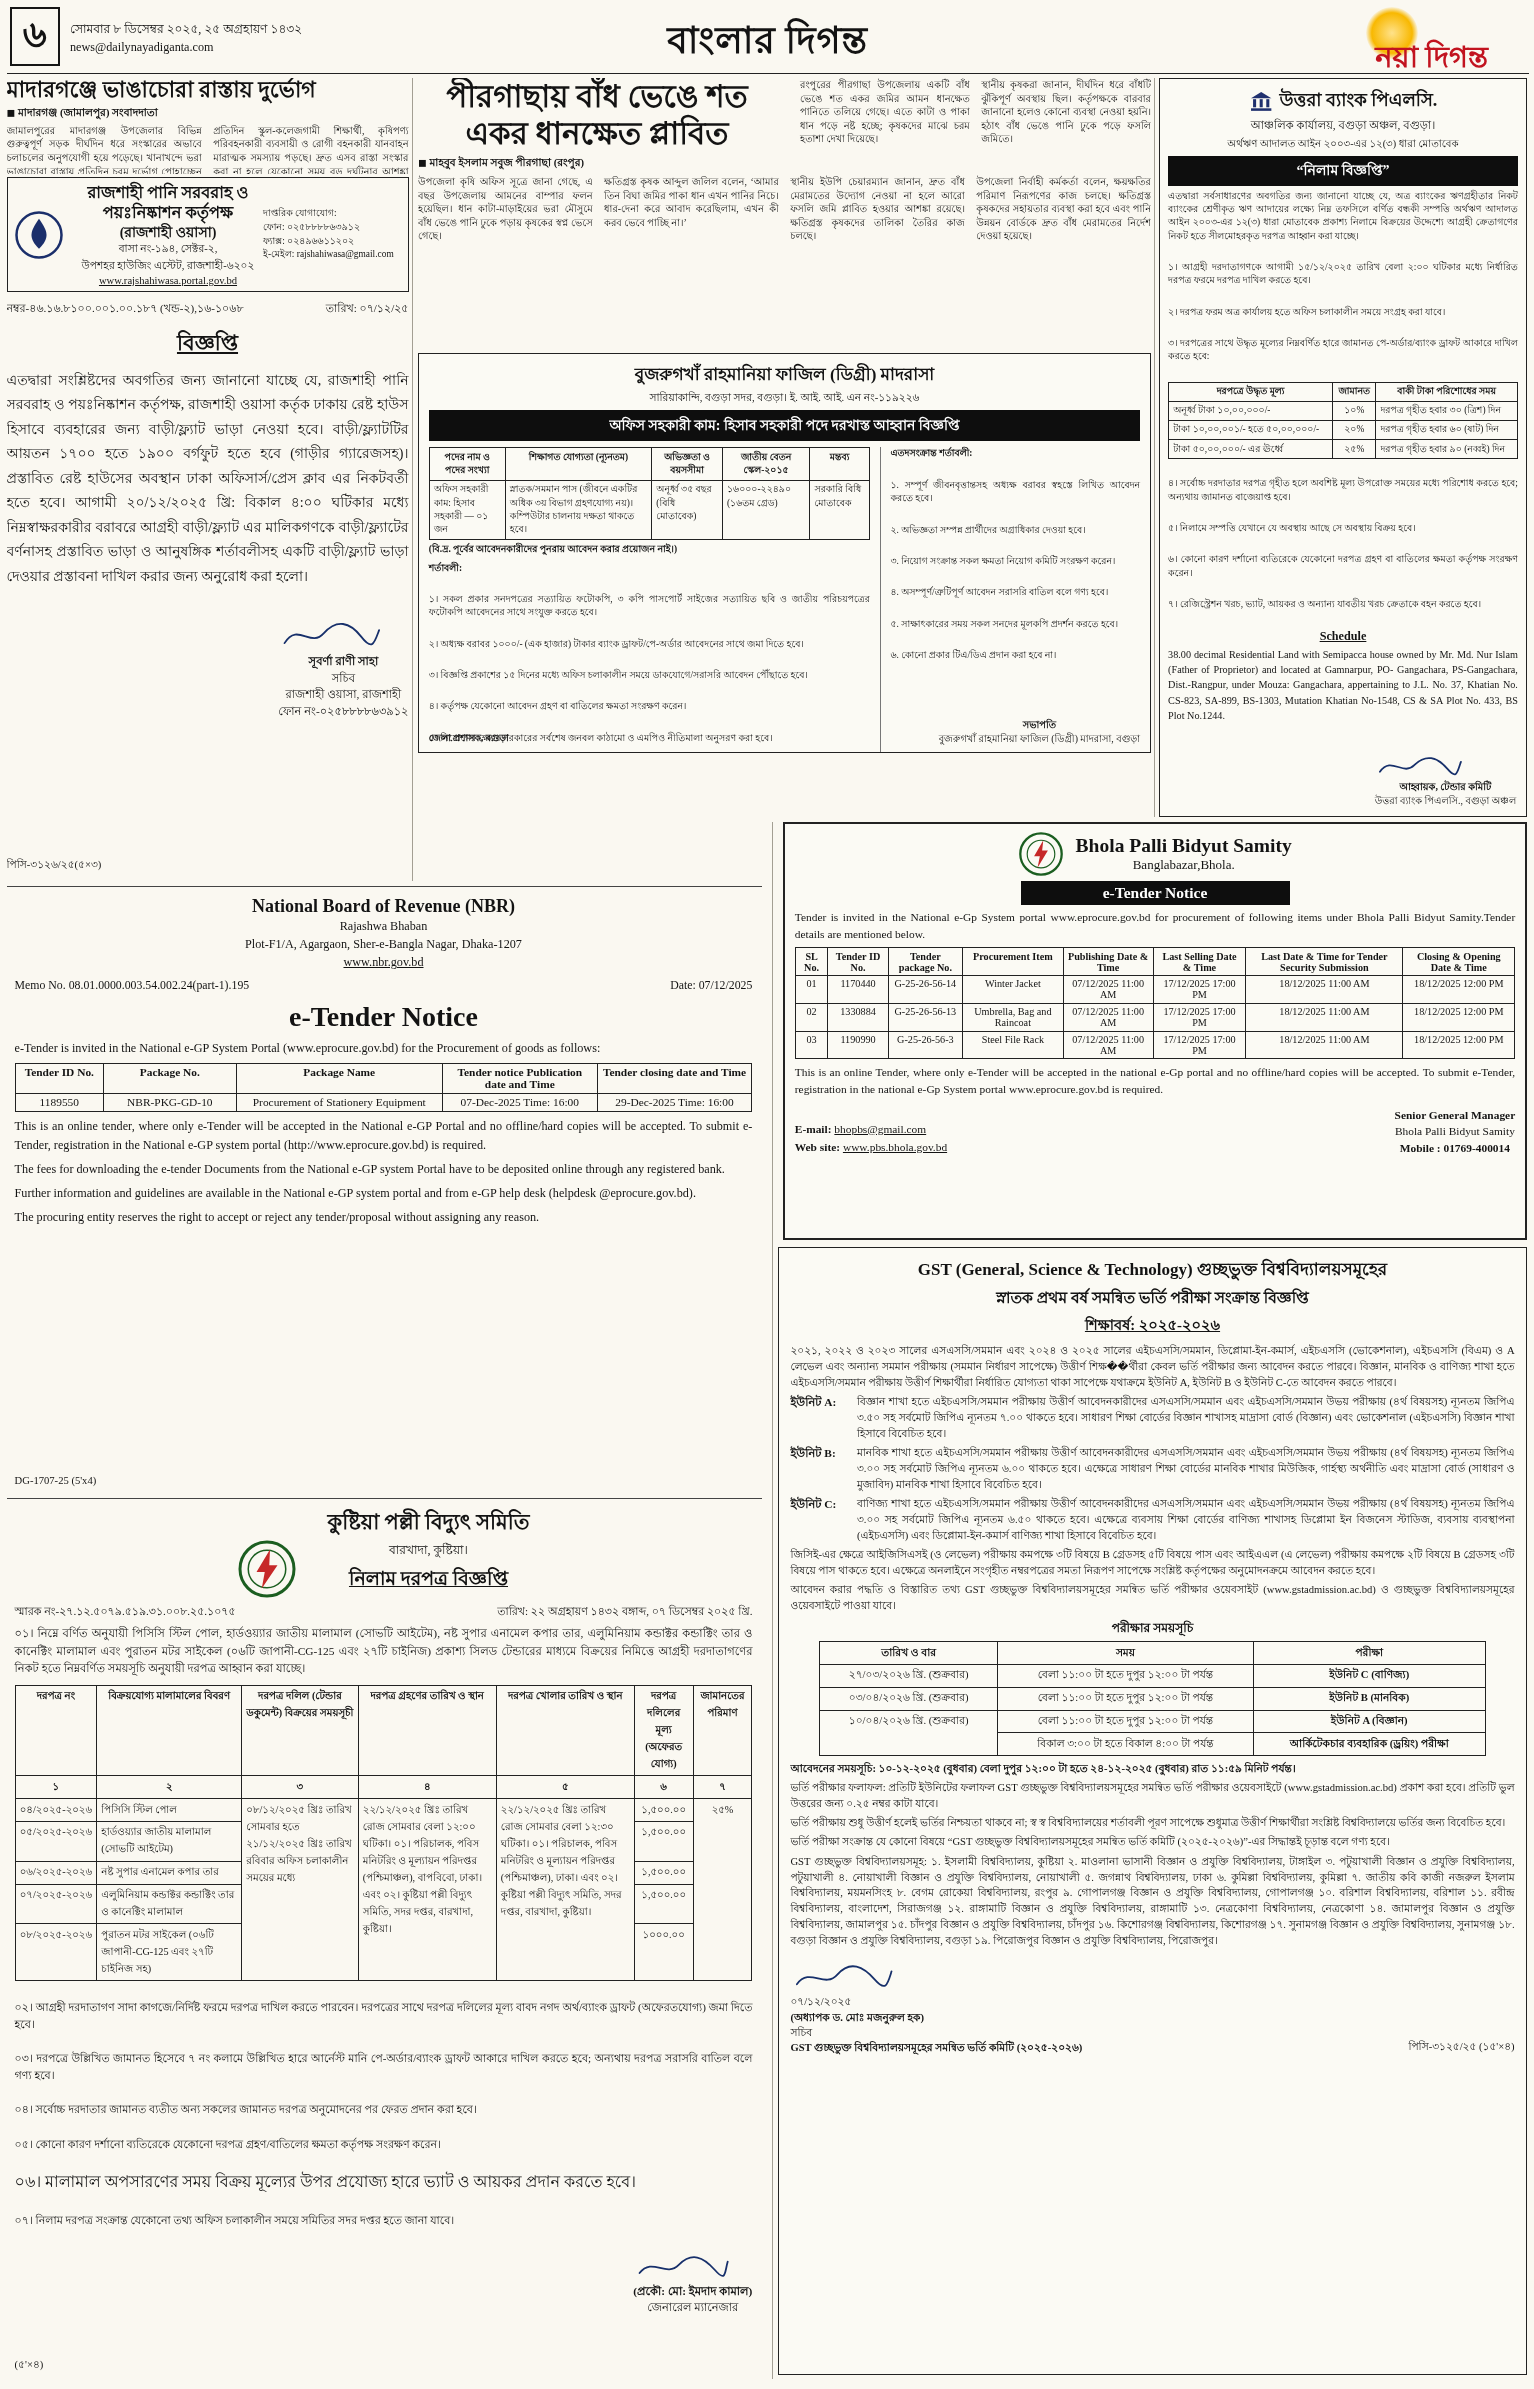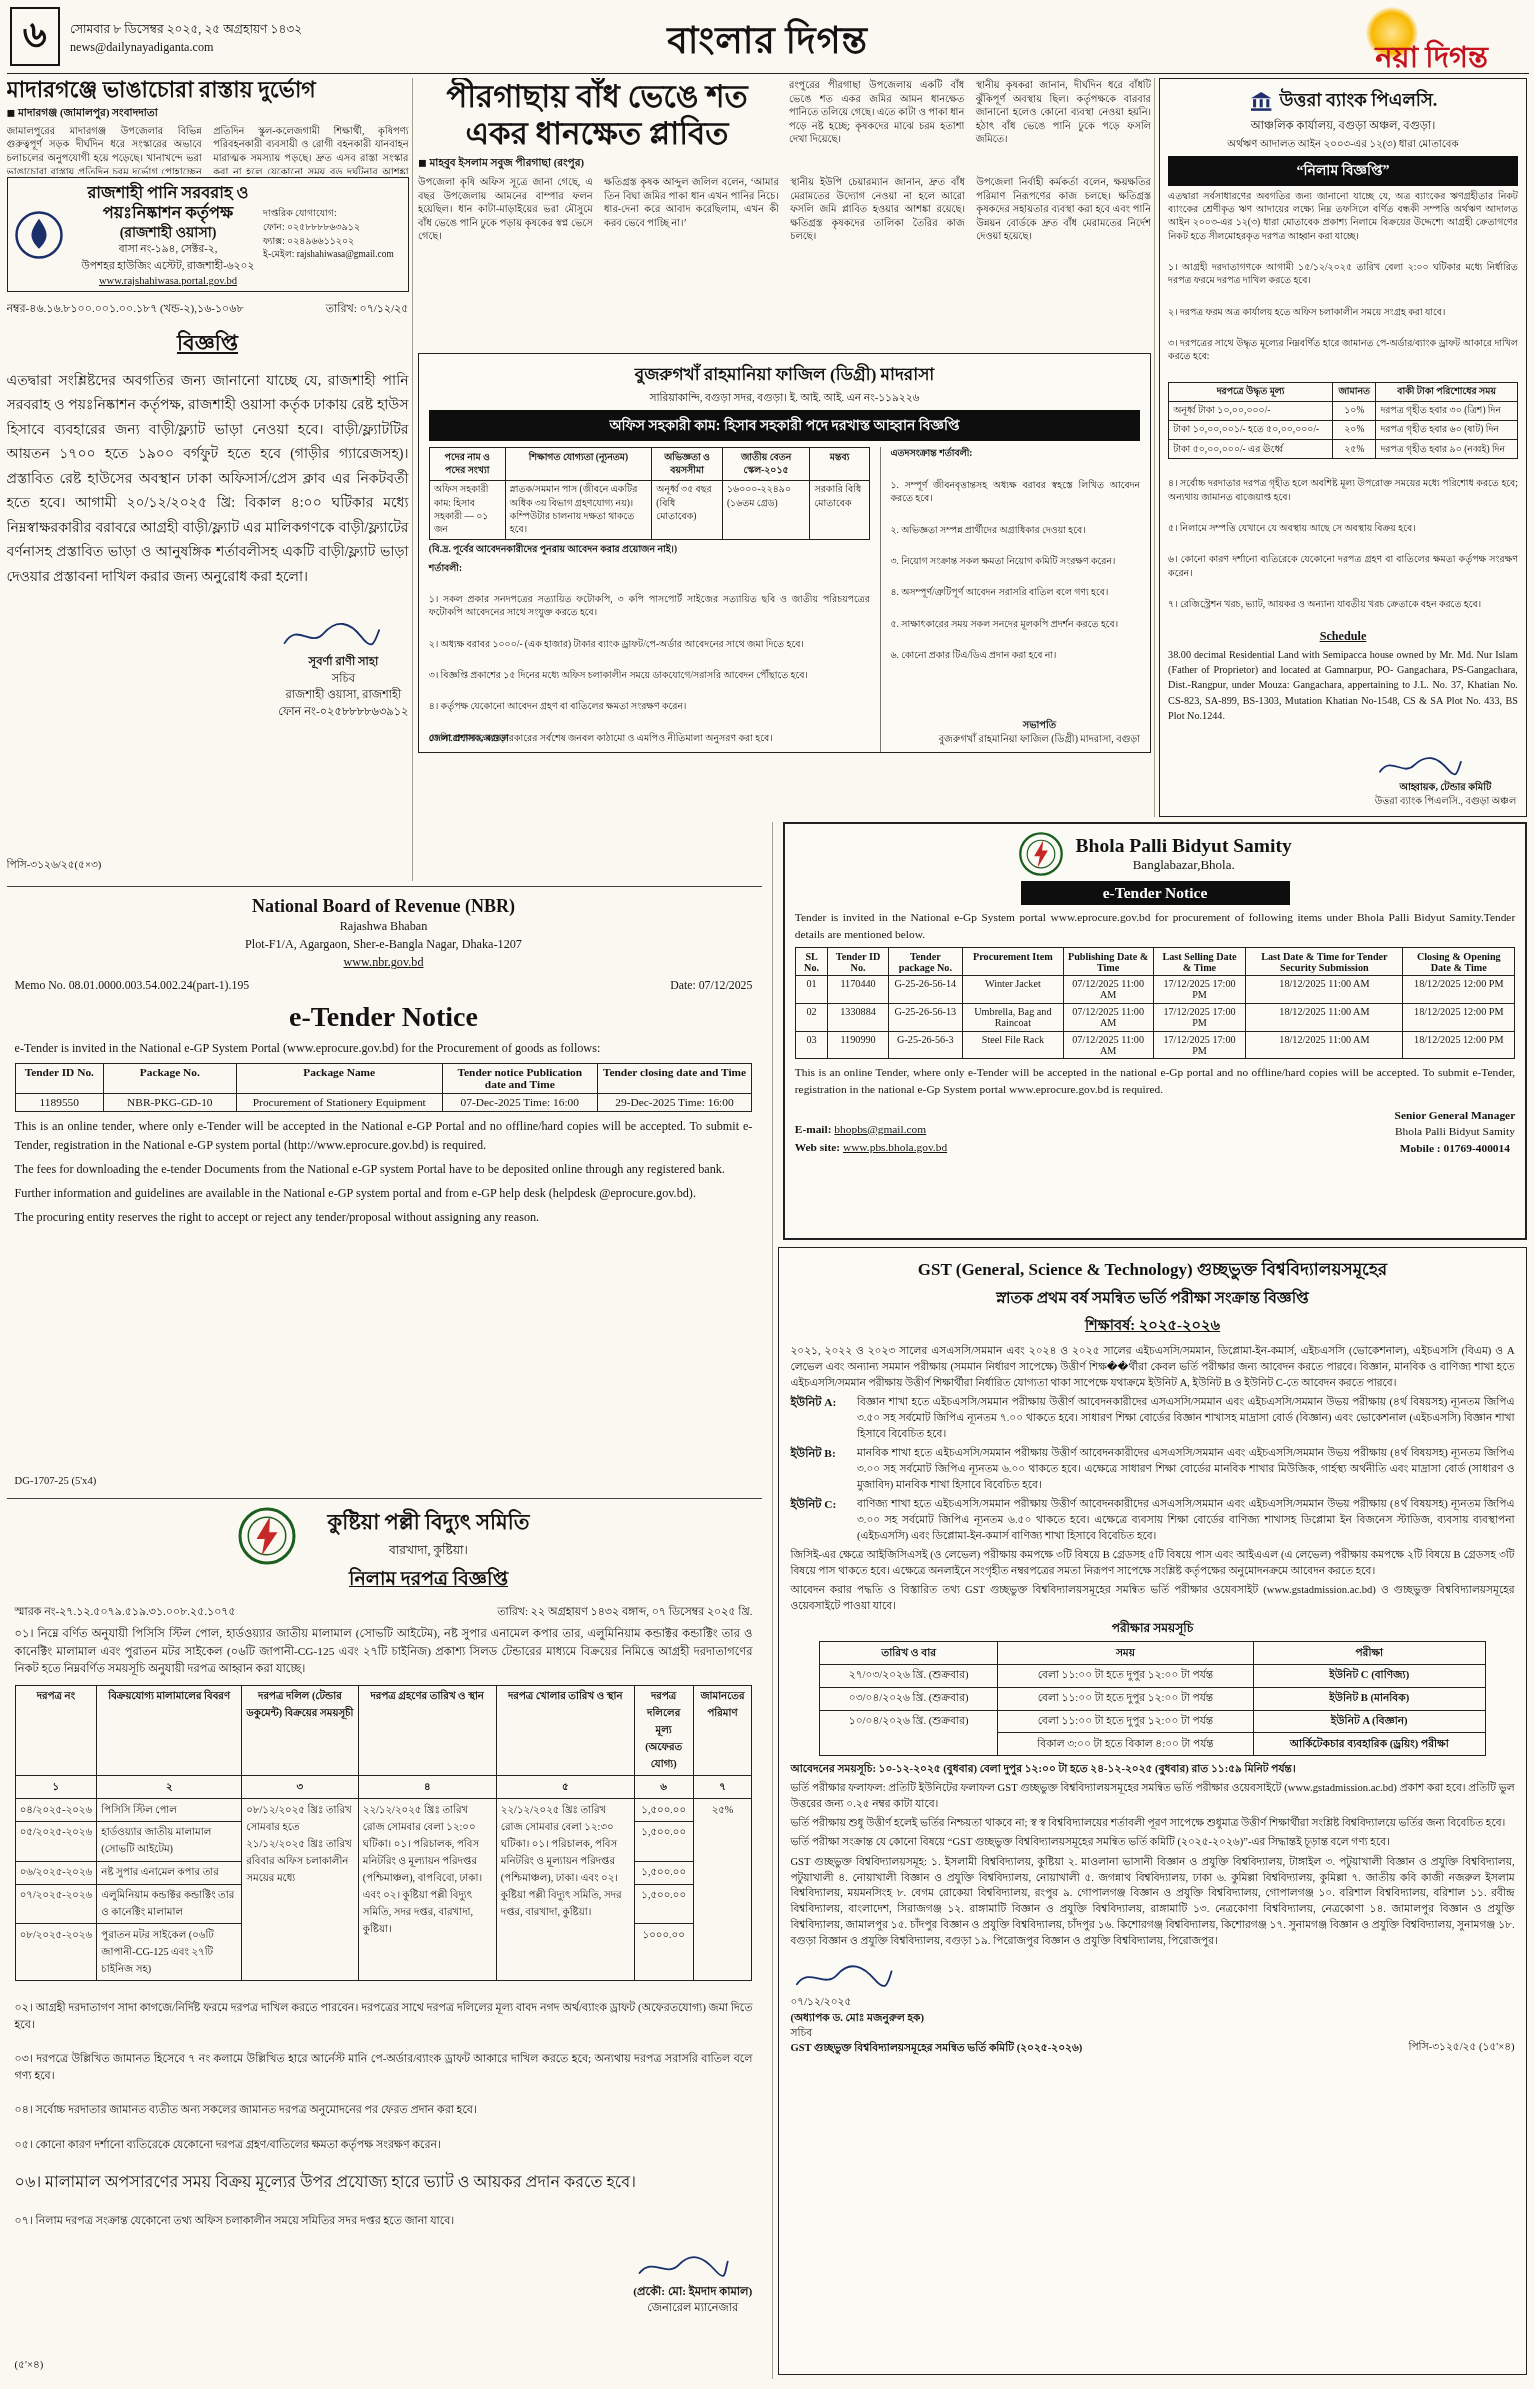--- a/index.html
+++ b/index.html
@@ -127,21 +127,21 @@
         <div class="b">সূবর্ণা রাণী সাহা</div>
         <div>সচিব</div>
         <div>রাজশাহী ওয়াসা, রাজশাহী</div>
         <div>ফোন নং-০২৫৮৮৮৮৬৩৯১২</div>
       </div>
     </div>
     <div class="pcline" style="position:absolute;left:0;bottom:6px">পিসি-৩১২৬/২৫(৫×৩)</div>
   </div>
 
   <div class="nob" style="left:418px;top:78px;width:733px;height:270px">
-    <div style="display:flex;gap:13px">
+    <div style="display:flex;gap:24px">
       <div style="flex:0 0 358px">
         <div class="pir-h">পীরগাছায় বাঁধ ভেঙে শত</div>
         <div class="pir-h">একর ধানক্ষেত প্লাবিত</div>
       </div>
       <div class="cols" style="flex:1">
         <div class="sm just">রংপুরের পীরগাছা উপজেলায় একটি বাঁধ ভেঙে শত একর জমির আমন ধানক্ষেত পানিতে তলিয়ে গেছে। এতে কাটা ও পাকা ধান পড়ে নষ্ট হচ্ছে; কৃষকদের মাঝে চরম হতাশা দেখা দিয়েছে।</div>
         <div class="sm just">স্থানীয় কৃষকরা জানান, দীর্ঘদিন ধরে বাঁধটি ঝুঁকিপূর্ণ অবস্থায় ছিল। কর্তৃপক্ষকে বারবার জানানো হলেও কোনো ব্যবস্থা নেওয়া হয়নি। হঠাৎ বাঁধ ভেঙে পানি ঢুকে পড়ে ফসলি জমিতে।</div>
       </div>
     </div>
     <div class="byline">◼ মাহবুব ইসলাম সবুজ পীরগাছা (রংপুর)</div>
@@ -372,21 +372,21 @@
       </div>
       <div class="ctr" style="font-size:11.4px;line-height:1.45">
         <div class="b">Senior General Manager</div>
         <div>Bhola Palli Bidyut Samity</div>
         <div class="b">Mobile : 01769-400014</div>
       </div>
     </div>
   </div>
 
   <div class="nob" style="left:6.5px;top:1501px;width:754px;height:878px;padding:4.9px 8.1px">
-    <div style="display:flex;align-items:flex-start;justify-content:center;gap:30px">
+    <div style="display:flex;align-items:flex-end;justify-content:center;gap:30px">
       <svg width="60" height="60" viewBox="0 0 40 40">
         <circle cx="20" cy="20" r="18" fill="none" stroke="#1b5e20" stroke-width="2"></circle>
         <circle cx="20" cy="20" r="12.5" fill="none" stroke="#1b5e20" stroke-width="1"></circle>
         <path d="M22 7 L13 22 L18.5 22 L16.5 33 L27 17.5 L21.5 17.5 Z" fill="#c62828"></path>
       </svg>
       <div>
         <div class="kt-name">কুষ্টিয়া পল্লী বিদ্যুৎ সমিতি</div>
         <div class="kt-sub">বারখাদা, কুষ্টিয়া।</div>
         <div class="kt-title">নিলাম দরপত্র বিজ্ঞপ্তি</div>
       </div>

